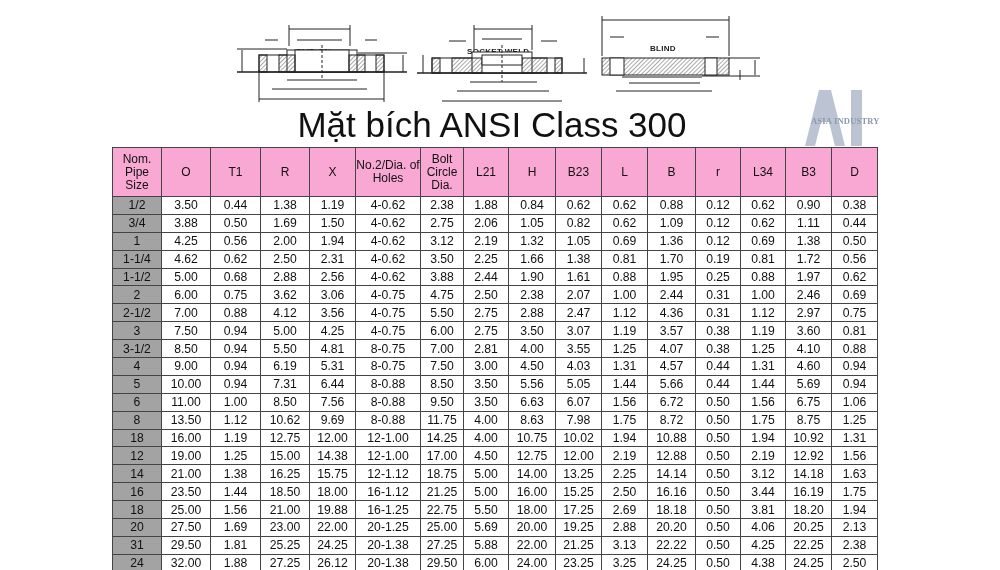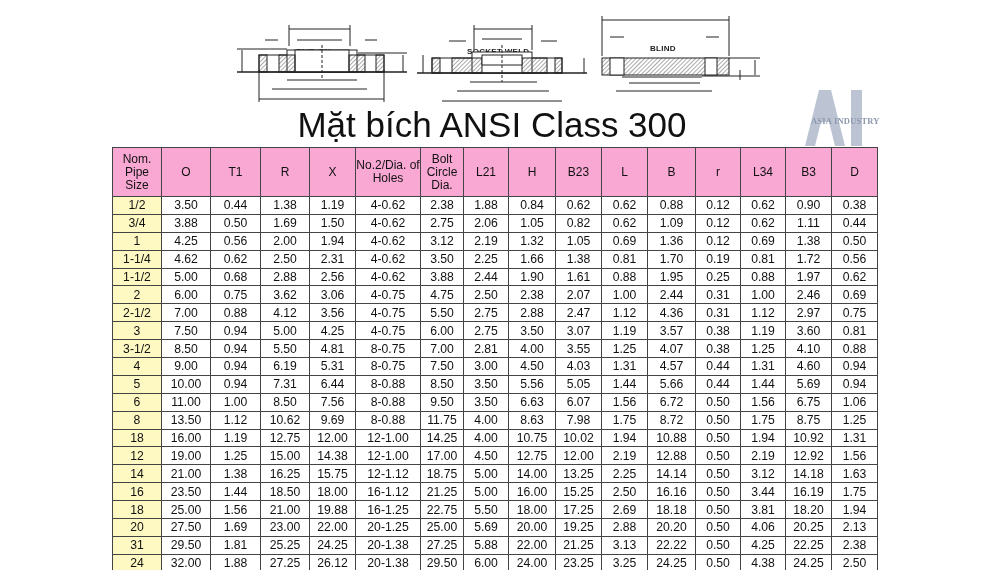--- a/index.html
+++ b/index.html
@@ -5,21 +5,21 @@
   html, body { margin:0; padding:0; }
   body { width:1000px; height:570px; background:#ffffff; position:relative; overflow:hidden; font-family:"Liberation Sans", sans-serif; }
   .diagram { position:absolute; top:0; }
   .diagram-label { position:absolute; font-family:"Liberation Sans", sans-serif; font-weight:bold; font-size:8px; color:#222; letter-spacing:0.3px;margin-top:44px; }
   .title { position:absolute; left:272px; top:104px; width:440px; text-align:center; font-family:"Liberation Sans", sans-serif; font-weight:normal; font-size:35px; color:#111; letter-spacing:0px; line-height:42px; white-space:nowrap; }
   .logo { position:absolute; left:805px; top:90px; width:80px; height:56px; }
   .logo-text { position:absolute; left:795px; top:116px; font-family:Liberation Serif, serif; font-size:8.5px; color:#8d98ae; font-weight:bold; letter-spacing:0.2px; white-space:nowrap;margin-left:16px; }
   table.spec { position:absolute; left:112px; top:147px; border-collapse:collapse; font-family:"Liberation Sans", sans-serif; font-size:12.2px; color:#111; table-layout:fixed; }
   table.spec th { background:#f9a8d4; font-weight:normal; border:1px solid #444; font-size:12px; line-height:13px; height:48px; padding:0; text-align:center; vertical-align:middle; }
   table.spec td { border:1px solid #444; height:16.9px; padding:0; text-align:center; line-height:14px; background:#fff; }
-  table.spec td.size { background:#fef9c3; }
+  table.spec td.size { background:#a3a3a3; }
   table.spec { border:1.5px solid #333; }
 </style>
 </head>
 <body>
 
 <div class="diagram-label" style="left:296px;top:3px;">SLIP-ON</div>
 <svg class="diagram" style="left:232px;" width="180" height="108" viewBox="0 0 180 108">
   <g stroke="#222" stroke-width="1" fill="none">
 
     <rect x="27" y="55" width="125" height="17" fill="#fff"></rect>

